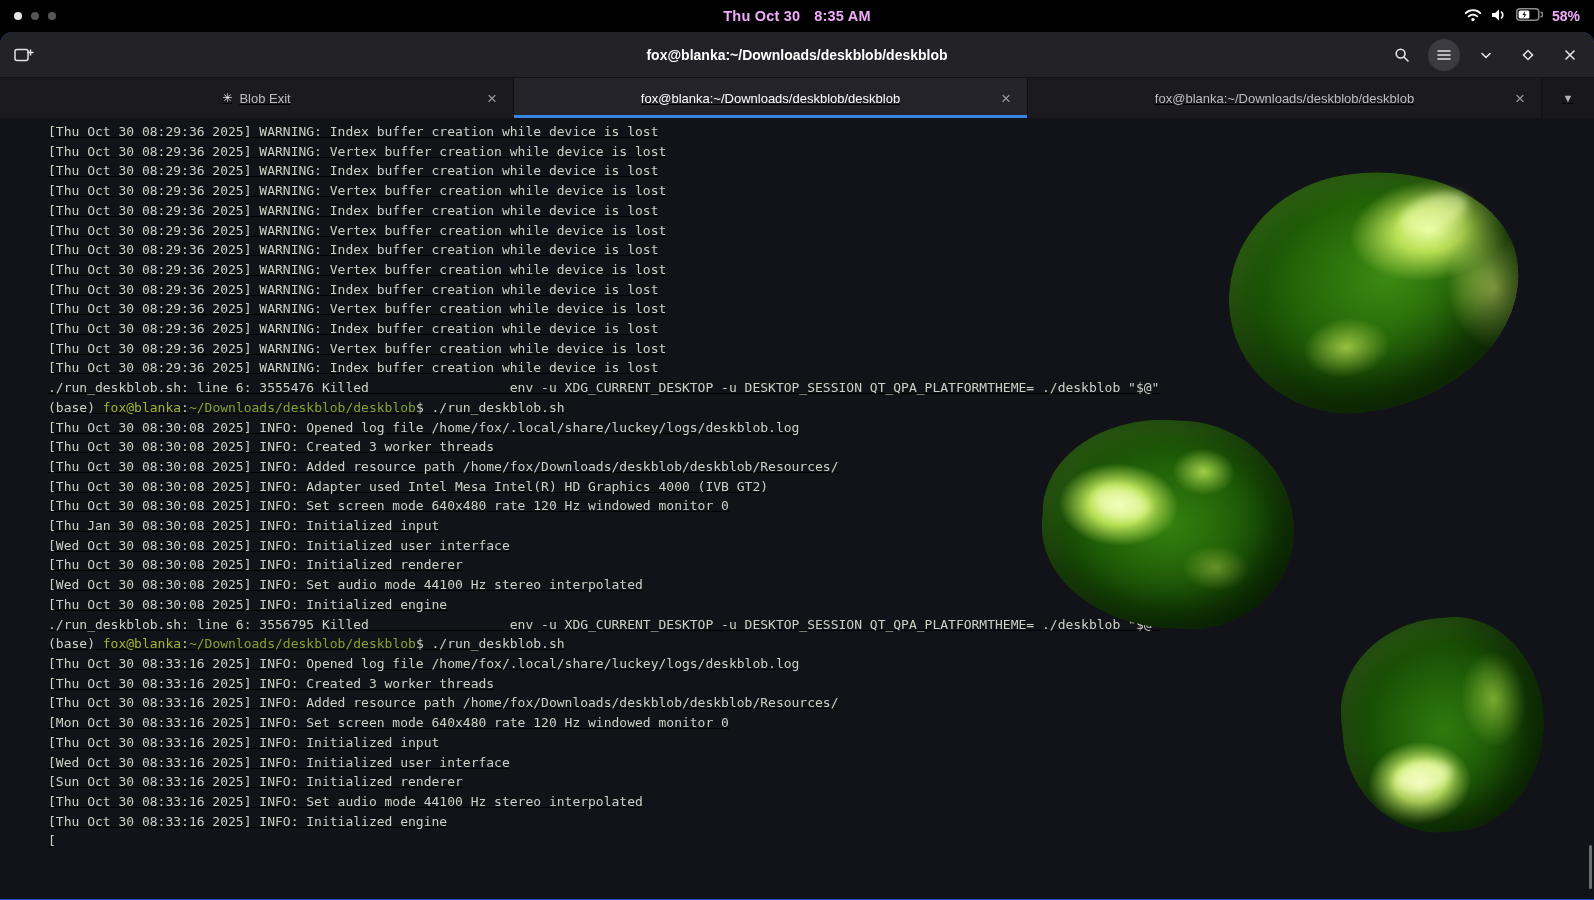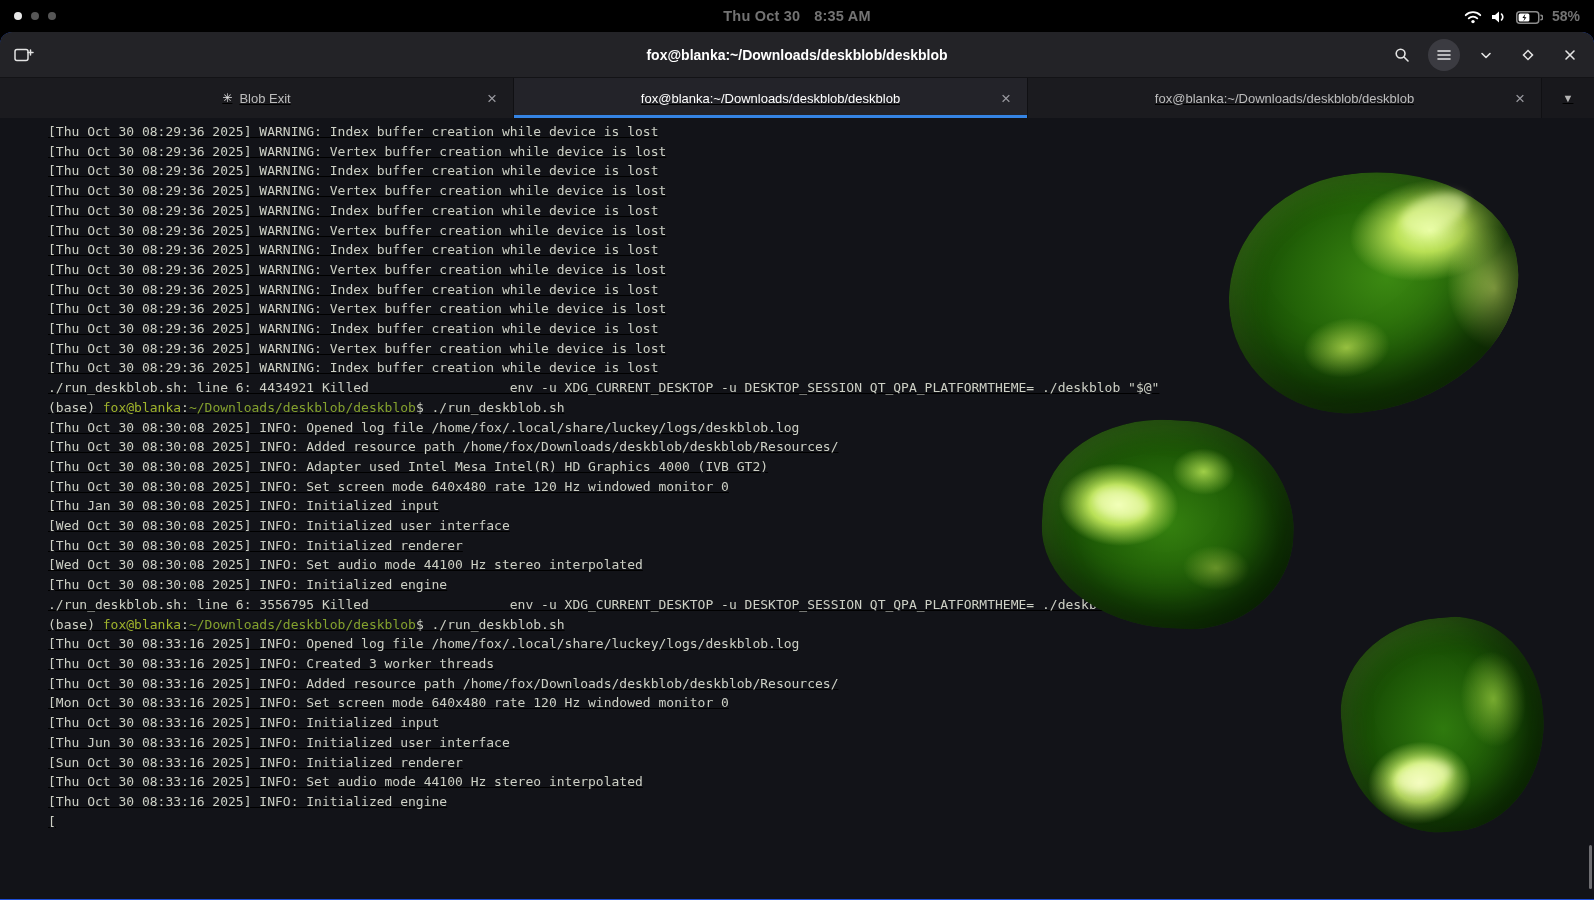--- a/index.html
+++ b/index.html
@@ -1,27 +1,27 @@
 <!DOCTYPE html>
 <html style="--accent: #3584e4; --term-bg: #121318; --term-fg: #cdd0c5;"><head>
 <meta charset="utf-8">
 <style>
   * { box-sizing: border-box; margin: 0; padding: 0; }
   html,body { width:1594px; height:900px; overflow:hidden; background:#000; }
   body { font-family:"Liberation Sans","DejaVu Sans",sans-serif; position:relative; }
 
   
   .sysbar { position:absolute; top:0; left:0; width:1594px; height:32px; background:#000;
-            display:flex; align-items:center; padding:0 14px; color:#737373; }
+            display:flex; align-items:center; padding:0 14px; color:#f0abfc; }
   .traffic { display:flex; gap:9px; align-items:center; }
   .tdot { width:8px; height:8px; border-radius:50%; }
   .tdot.d1 { background:#e8e8e8; } .tdot.d2,.tdot.d3 { background:#565656; }
   .clock { position:absolute; left:0; right:0; text-align:center; font-weight:bold; font-size:14.5px; letter-spacing:.2px; }
   .clock span { margin:0 7px; }
-  .status { margin-left:auto; display:flex; align-items:flex-end; gap:9px; }
+  .status { margin-left:auto; display:flex; align-items:flex-start; gap:9px; }
   .status svg { display:block; }
   .batt-pct { font-weight:bold; font-size:14px; }
 
   
   .window { position:absolute; top:32px; left:0; width:1594px; height:868px;
             border-radius:12px 12px 0 0; overflow:hidden; background:#1d4ed8;text-decoration:underline; }
   .titlebar { height:46px; background:#232327; border-bottom:1px solid #131316;
               display:flex; align-items:center; padding:0 8px; position:relative; }
   .title { position:absolute; left:0; right:0; text-align:center; color:#fff; font-weight:bold; font-size:14px; pointer-events:none; }
   .tb-btn { width:32px; height:32px; border:none; border-radius:7px; background:transparent;
@@ -204,39 +204,40 @@
         <div class="tline">[Thu Oct 30 08:29:36 2025] WARNING: Vertex buffer creation while device is lost</div>
         <div class="tline">[Thu Oct 30 08:29:36 2025] WARNING: Index buffer creation while device is lost</div>
         <div class="tline">[Thu Oct 30 08:29:36 2025] WARNING: Vertex buffer creation while device is lost</div>
         <div class="tline">[Thu Oct 30 08:29:36 2025] WARNING: Index buffer creation while device is lost</div>
         <div class="tline">[Thu Oct 30 08:29:36 2025] WARNING: Vertex buffer creation while device is lost</div>
         <div class="tline">[Thu Oct 30 08:29:36 2025] WARNING: Index buffer creation while device is lost</div>
         <div class="tline">[Thu Oct 30 08:29:36 2025] WARNING: Vertex buffer creation while device is lost</div>
         <div class="tline">[Thu Oct 30 08:29:36 2025] WARNING: Index buffer creation while device is lost</div>
         <div class="tline">[Thu Oct 30 08:29:36 2025] WARNING: Vertex buffer creation while device is lost</div>
         <div class="tline">[Thu Oct 30 08:29:36 2025] WARNING: Index buffer creation while device is lost</div>
-        <div class="tline">./run_deskblob.sh: line 6: 4434921 Killed                  env -u XDG_CURRENT_DESKTOP -u DESKTOP_SESSION QT_QPA_PLATFORMTHEME= ./deskblob "$@"</div>
+        <div class="tline">./run_deskblob.sh: line 6: 3555476 Killed                  env -u XDG_CURRENT_DESKTOP -u DESKTOP_SESSION QT_QPA_PLATFORMTHEME= ./deskblob "$@"</div>
         <div class="tline"><span>(base) </span><span style="color: rgb(159, 179, 44);">fox@blanka</span><span>:</span><span style="color: rgb(132, 161, 46);">~/Downloads/deskblob/deskblob</span><span>$ ./run_deskblob.sh</span></div>
         <div class="tline">[Thu Oct 30 08:30:08 2025] INFO: Opened log file /home/fox/.local/share/luckey/logs/deskblob.log</div>
+        <div class="tline">[Thu Oct 30 08:30:08 2025] INFO: Created 3 worker threads</div>
         <div class="tline">[Thu Oct 30 08:30:08 2025] INFO: Added resource path /home/fox/Downloads/deskblob/deskblob/Resources/</div>
         <div class="tline">[Thu Oct 30 08:30:08 2025] INFO: Adapter used Intel Mesa Intel(R) HD Graphics 4000 (IVB GT2)</div>
         <div class="tline">[Thu Oct 30 08:30:08 2025] INFO: Set screen mode 640x480 rate 120 Hz windowed monitor 0</div>
         <div class="tline">[Thu Jan 30 08:30:08 2025] INFO: Initialized input</div>
         <div class="tline">[Wed Oct 30 08:30:08 2025] INFO: Initialized user interface</div>
         <div class="tline">[Thu Oct 30 08:30:08 2025] INFO: Initialized renderer</div>
         <div class="tline">[Wed Oct 30 08:30:08 2025] INFO: Set audio mode 44100 Hz stereo interpolated</div>
         <div class="tline">[Thu Oct 30 08:30:08 2025] INFO: Initialized engine</div>
         <div class="tline">./run_deskblob.sh: line 6: 3556795 Killed                  env -u XDG_CURRENT_DESKTOP -u DESKTOP_SESSION QT_QPA_PLATFORMTHEME= ./deskblob "$@"</div>
         <div class="tline"><span>(base) </span><span style="color: rgb(159, 179, 44);">fox@blanka</span><span>:</span><span style="color: rgb(132, 161, 46);">~/Downloads/deskblob/deskblob</span><span>$ ./run_deskblob.sh</span></div>
         <div class="tline">[Thu Oct 30 08:33:16 2025] INFO: Opened log file /home/fox/.local/share/luckey/logs/deskblob.log</div>
         <div class="tline">[Thu Oct 30 08:33:16 2025] INFO: Created 3 worker threads</div>
         <div class="tline">[Thu Oct 30 08:33:16 2025] INFO: Added resource path /home/fox/Downloads/deskblob/deskblob/Resources/</div>
         <div class="tline">[Mon Oct 30 08:33:16 2025] INFO: Set screen mode 640x480 rate 120 Hz windowed monitor 0</div>
         <div class="tline">[Thu Oct 30 08:33:16 2025] INFO: Initialized input</div>
-        <div class="tline">[Thu Jun 30 08:33:16 2025] INFO: Initialized user interface</div>
+        <div class="tline">[Wed Oct 30 08:33:16 2025] INFO: Initialized user interface</div>
         <div class="tline">[Sun Oct 30 08:33:16 2025] INFO: Initialized renderer</div>
         <div class="tline">[Thu Oct 30 08:33:16 2025] INFO: Set audio mode 44100 Hz stereo interpolated</div>
         <div class="tline">[Thu Oct 30 08:33:16 2025] INFO: Initialized engine</div>
         <div class="tline">[</div>
       </div>
 
     <div class="blob blob-1">
       <span class="blob-highlight"></span>
     </div>
     <div class="blob blob-2">

